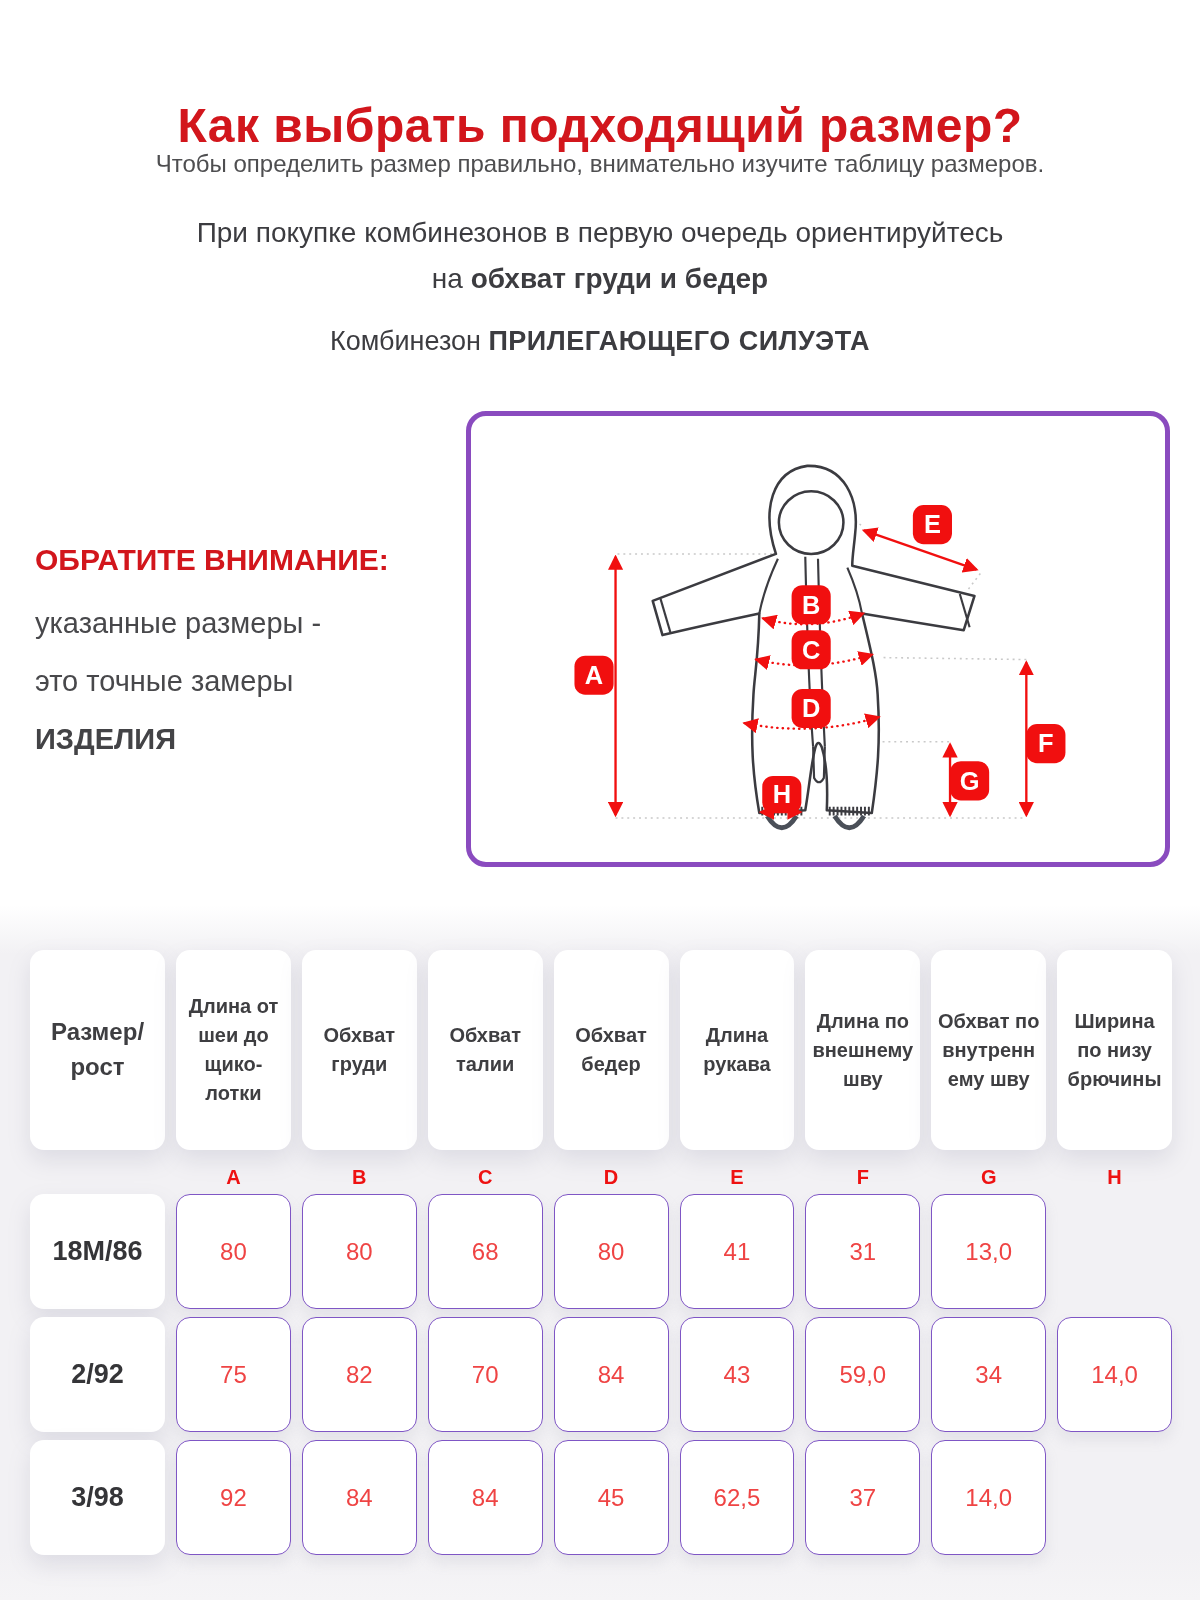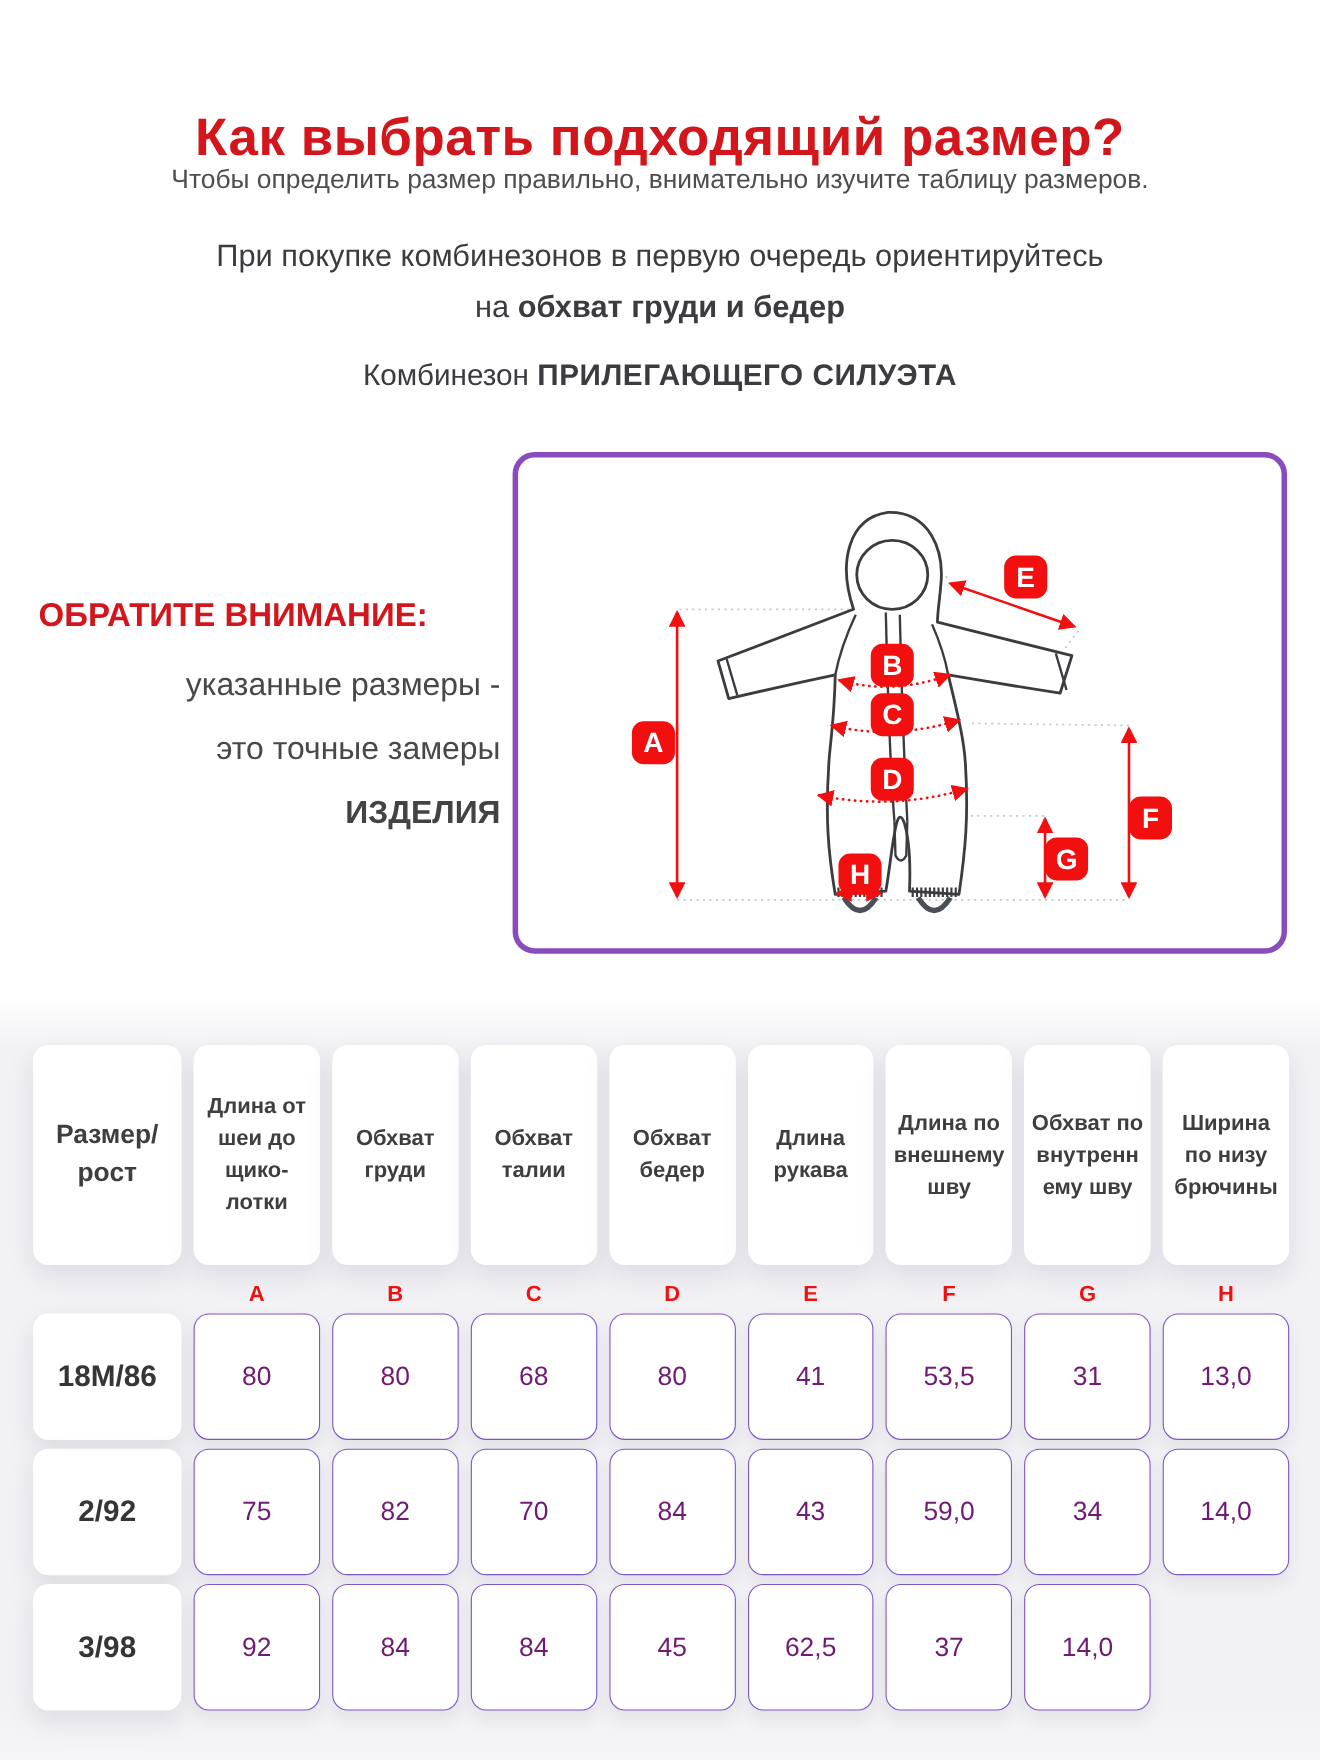--- a/index.html
+++ b/index.html
@@ -14,21 +14,21 @@
     top:50px;font-size:48px;font-weight:bold;color:#d2161c;letter-spacing:0.5px;margin-top:48px;
   }
   .subtitle{top:150px;font-size:24px;color:#4e4e50;}
   .intro{top:210px;font-size:28px;color:#3c3c40;line-height:46px;}
   .intro b{font-weight:bold;}
   .fit-line{top:326px;font-size:27px;color:#3c3c40;}
   .fit-line b{font-weight:bold;letter-spacing:0.5px;}
 
   .note{position:absolute;left:35px;top:543px;width:420px;}
   .note-heading{font-size:30px;font-weight:bold;color:#d2161c;margin:0 0 30px 0;}
-  .note-line{font-size:29px;color:#48484b;margin:0 0 25px 0;text-align:right;}
+  .note-line{font-size:29px;color:#48484b;margin:0 0 25px 0;}
   .note-line.bold{font-weight:bold;color:#434346;}
 
   .diagram-box{
     position:absolute;left:466px;top:411px;width:704px;height:456px;
     box-sizing:border-box;border:5px solid #8a4bbf;border-radius:20px;
     background:#ffffff;
   }
   .diagram-box svg{display:block;width:100%;height:100%;}
 
   .table-section{
@@ -58,21 +58,21 @@
     height:115px;background:#ffffff;border-radius:14px;
     box-shadow:0 10px 22px rgba(130,130,155,0.18);
     display:flex;align-items:center;justify-content:center;
     font-size:27px;font-weight:bold;color:#353538;
   }
   .val-cell{
     height:115px;background:#ffffff;border-radius:14px;
     box-sizing:border-box;border:1.5px solid #7f56c5;
     box-shadow:0 8px 14px rgba(140,140,165,0.14);
     display:flex;align-items:center;justify-content:center;
-    font-size:24px;color:#701a75;
+    font-size:24px;color:#ef4444;
   }
 </style>
 </head>
 <body>
 
 <div class="center page-title">Как выбрать подходящий размер?</div>
 <div class="center subtitle">Чтобы определить размер правильно, внимательно изучите таблицу размеров.</div>
 
 <div class="center intro">
   <span>При покупке комбинезонов в первую очередь ориентируйтесь</span><br>
@@ -201,21 +201,20 @@
     <div class="letter">H</div>
   </div>
 
   <div class="tgrid data-row first">
     <div class="size-cell">18M/86</div>
     <div class="val-cell">80</div>
     <div class="val-cell">80</div>
     <div class="val-cell">68</div>
     <div class="val-cell">80</div>
     <div class="val-cell">41</div>
-    <div class="val-cell">53,5</div>
     <div class="val-cell">31</div>
     <div class="val-cell">13,0</div>
   </div>
 
   <div class="tgrid data-row">
     <div class="size-cell">2/92</div>
     <div class="val-cell">75</div>
     <div class="val-cell">82</div>
     <div class="val-cell">70</div>
     <div class="val-cell">84</div>

